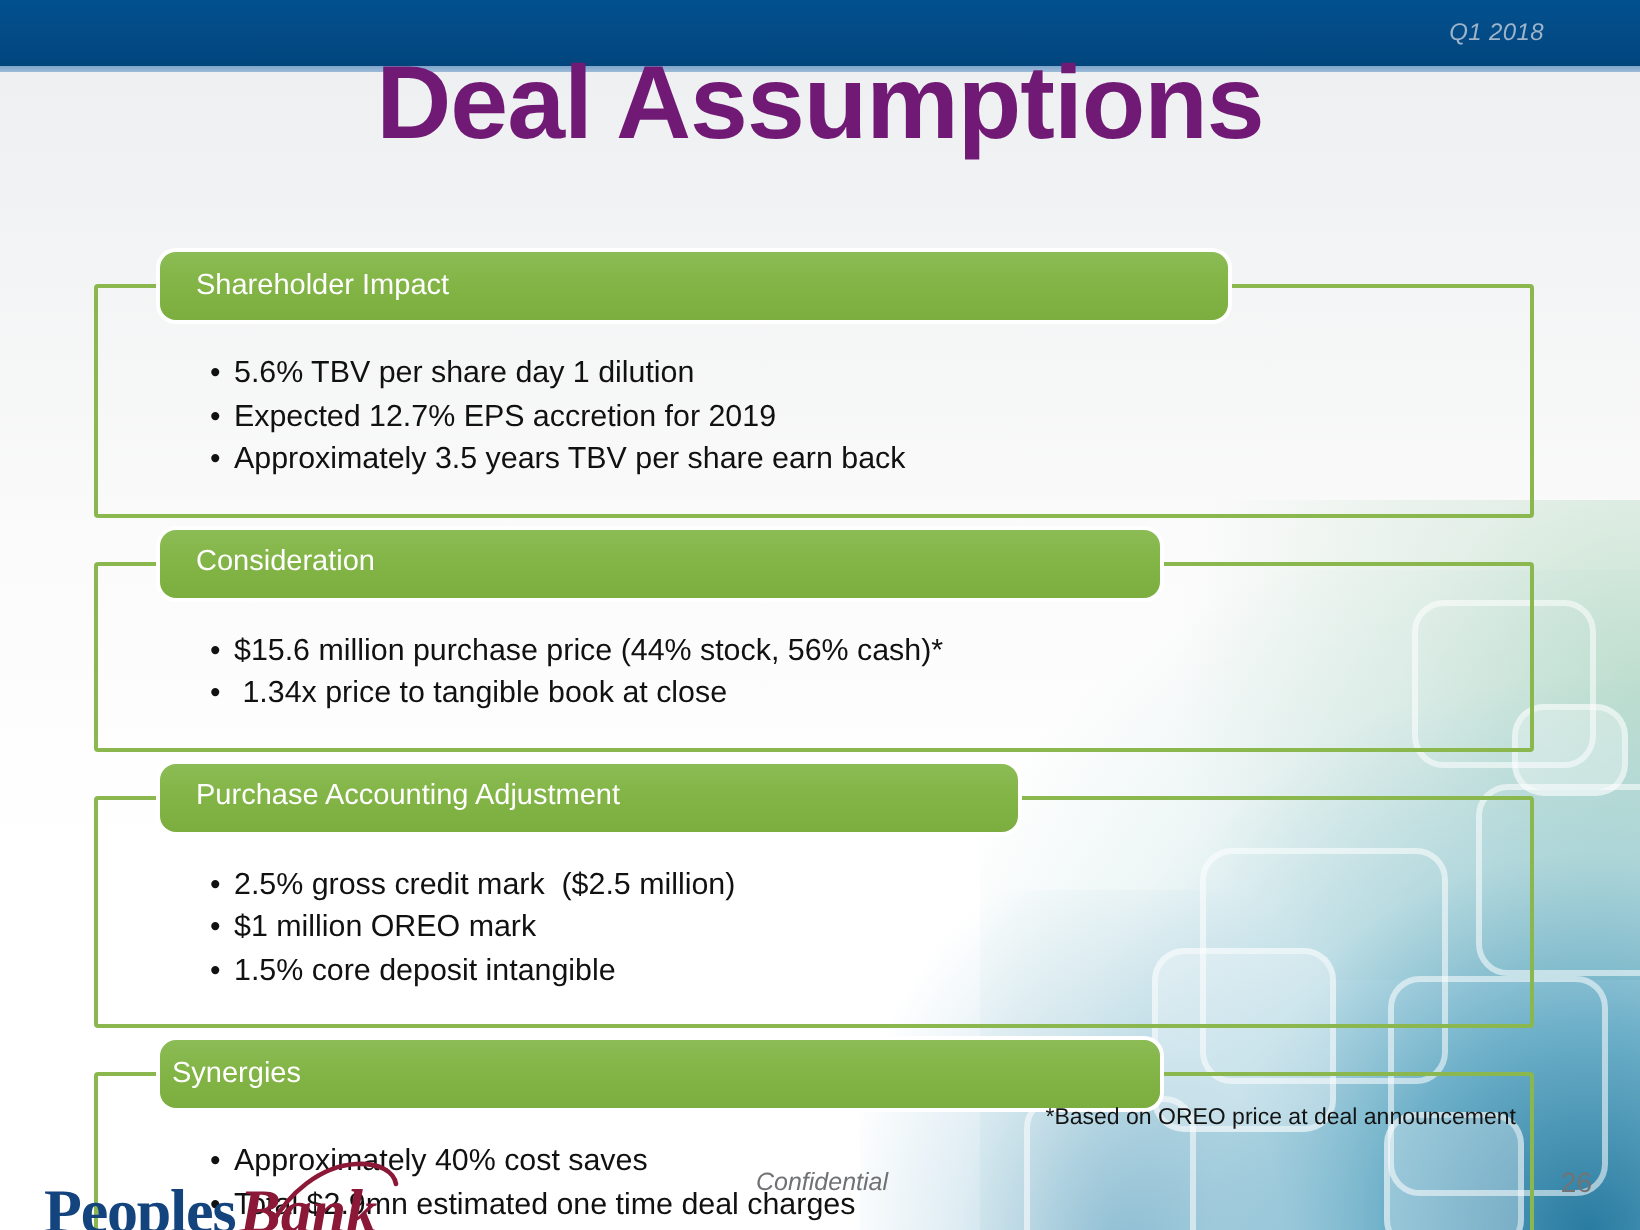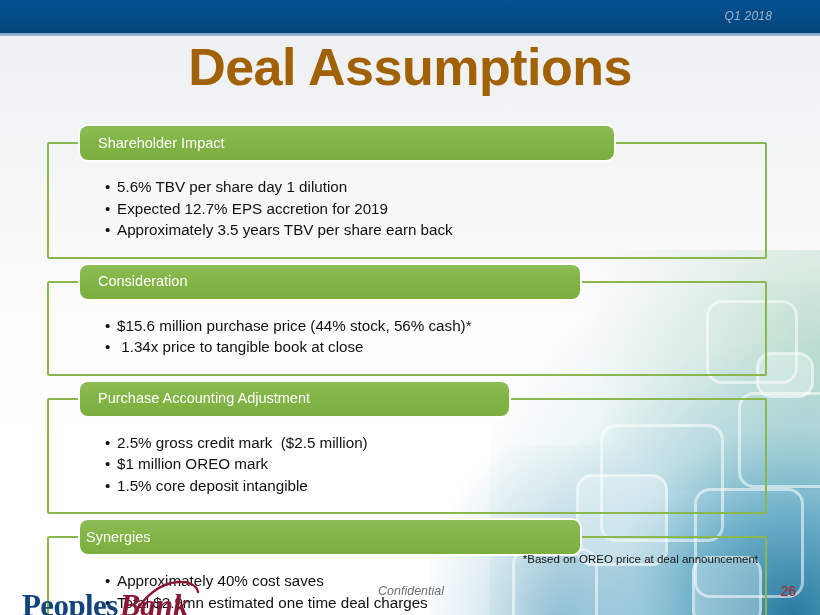--- a/index.html
+++ b/index.html
@@ -79,26 +79,26 @@
     right: 48px;
     top: 9px;
     font-size: 12px;
     font-style: italic;
     color: #9FB4C8;
     letter-spacing: 0.2px;
   }
   .title {
     position: absolute;
     left: 0;
-    top: 38px;
+    top: 23px;
     width: 820px;
     text-align: center;
     font-size: 52px;
     font-weight: bold;
-    color: #a16207;
+    color: #701a75;
     letter-spacing: -0.5px;
     line-height: 58px;
   }
 
   
   .boxes {
     position: absolute;
     left: 47px;
     top: 142px;
     width: 720px;
@@ -169,21 +169,21 @@
     top: 584px;
     font-size: 12.5px;
     font-style: italic;
     color: #6f7174;
   }
   .pagenum {
     position: absolute;
     right: 24px;
     top: 583px;
     font-size: 14px;
-    color: #b91c1c;
+    color: #737373;
   }
 
   
   .logo {
     position: absolute;
     left: 22px;
     top: 588px;
     width: 210px;
     height: 50px;
   }

